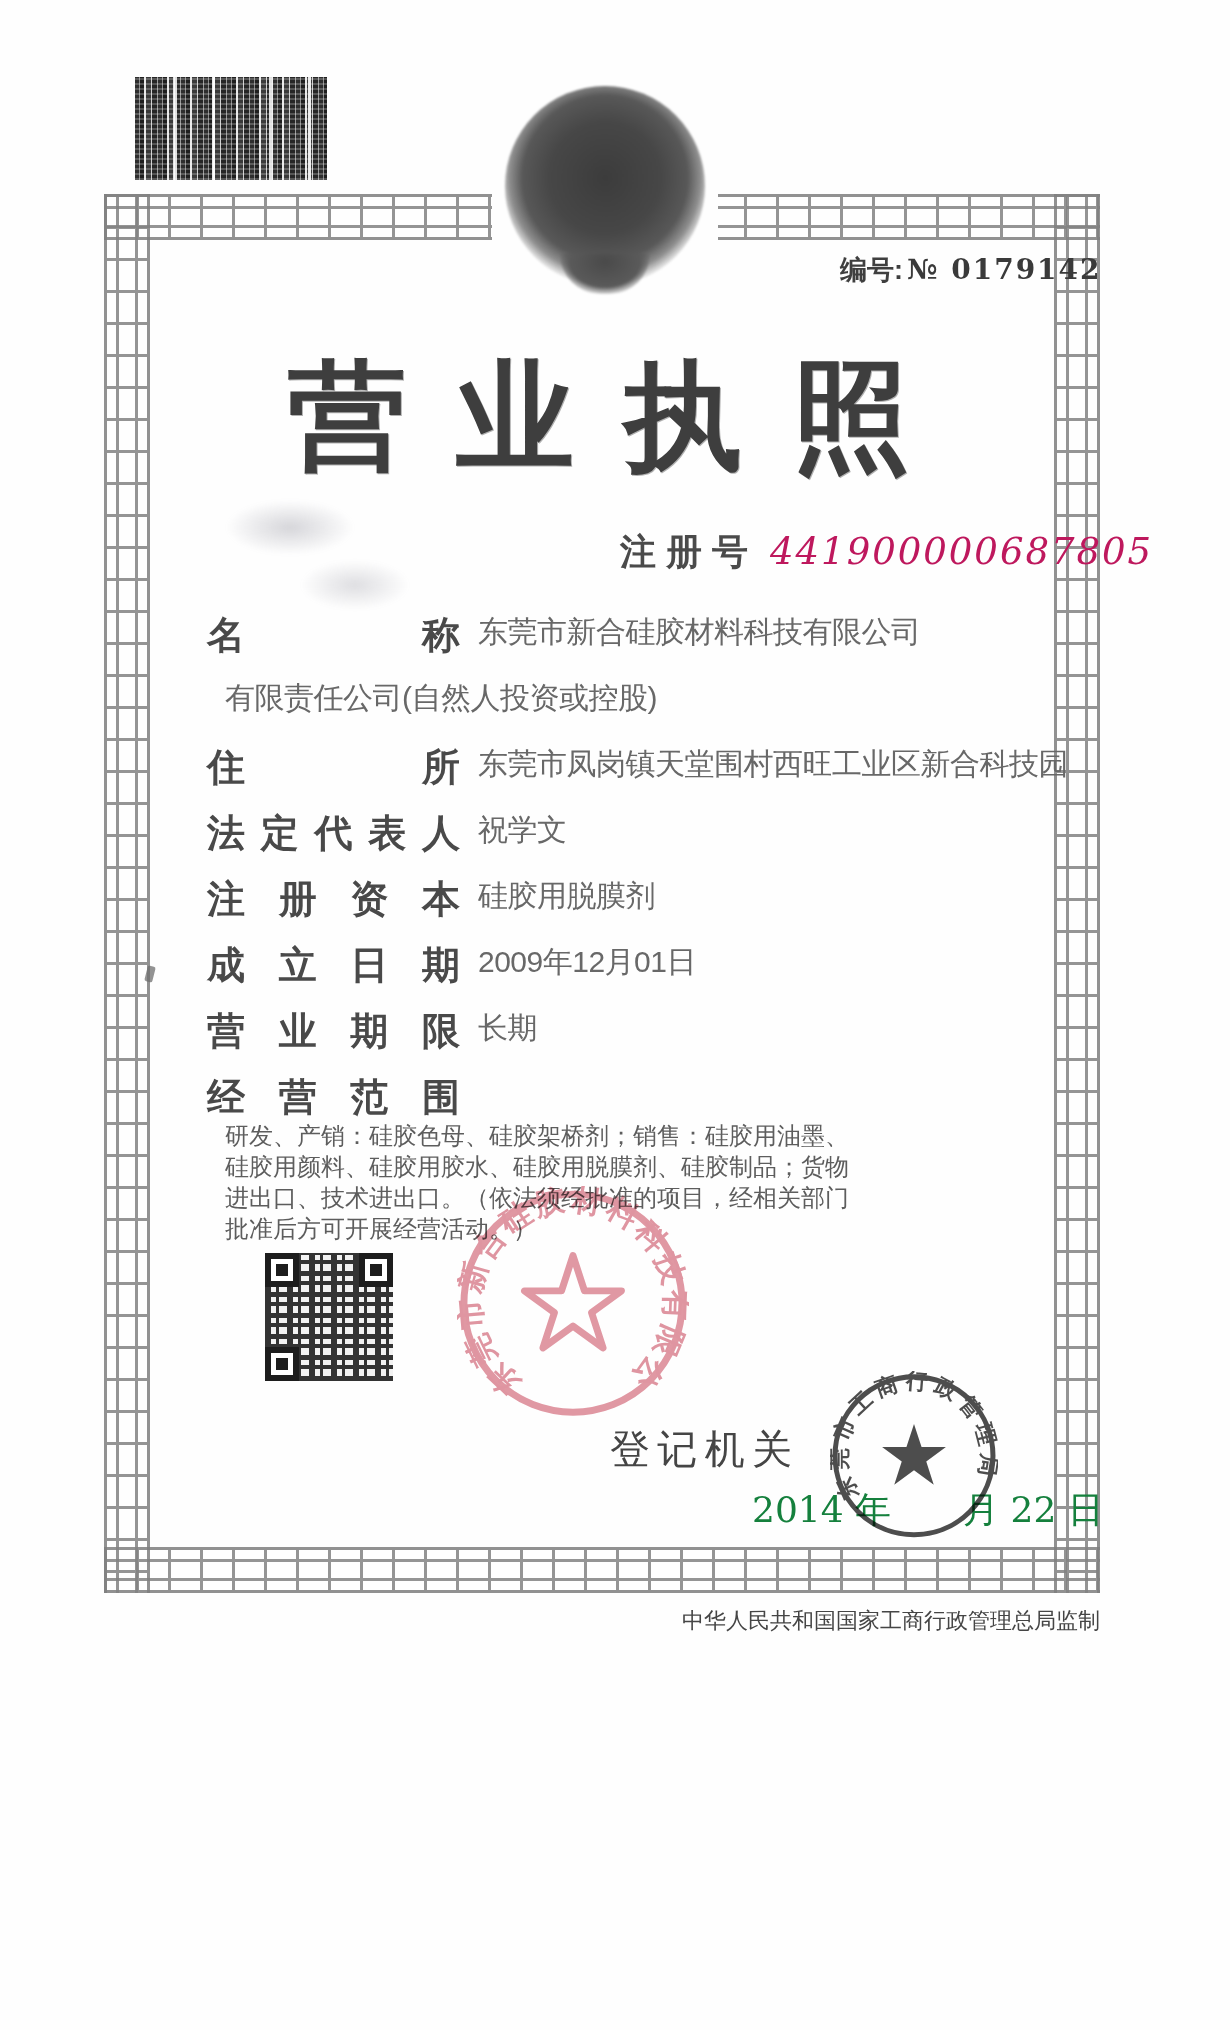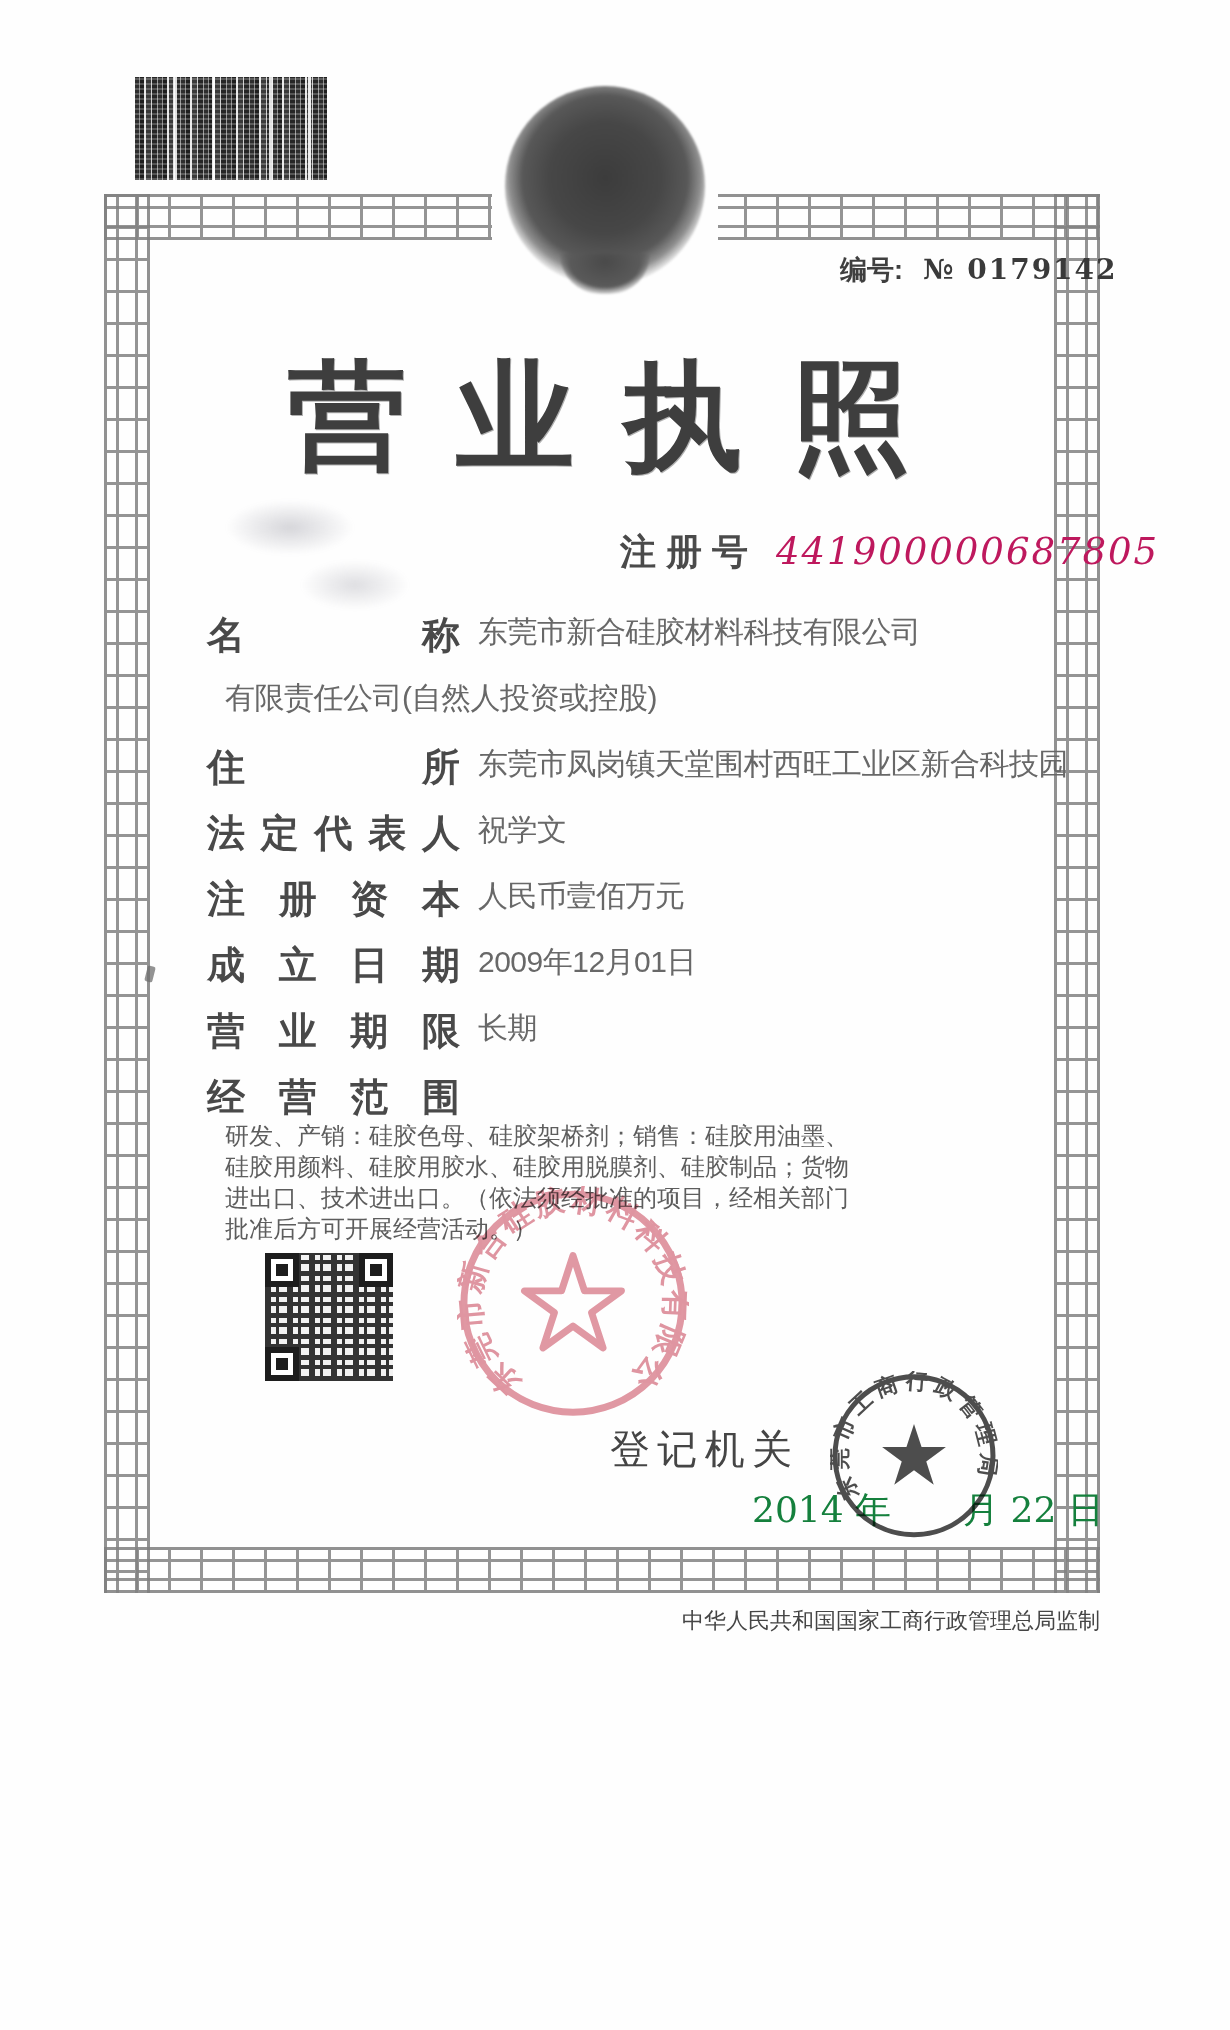--- a/index.html
+++ b/index.html
@@ -40,33 +40,33 @@
     background: radial-gradient(circle at 50% 46%, #3c3c3c 0%, #474747 38%, #585858 56%, rgba(95,95,95,.7) 65%, rgba(120,120,120,.35) 70%, transparent 74%);
     filter: blur(1.2px);
   }
   .emblem::after {
     content:""; position:absolute; left:55px; top:168px; width:90px; height:40px;
     background: radial-gradient(ellipse at 50% 20%, #4a4a4a 0%, #5a5a5a 55%, transparent 75%);
     border-radius:0 0 45px 45px;
   }
 
   
-  .serial { position:absolute; left:840px; top:252px; display:flex; align-items:baseline; gap:20px; }
+  .serial { position:absolute; left:840px; top:252px; display:flex; align-items:baseline; gap:4px; }
   .serial-label { font-size:27px; font-weight:700; color:#3f3f3f; }
   .serial-value { font-family:"DejaVu Serif", serif; font-size:28px; font-weight:700; color:#3a3a3a; letter-spacing:2px; }
 
   .title {
     position:absolute; left:104px; top:338px; width:996px; text-align:center;
     font-size:118px; font-weight:900; color:#3e3e3e;
     letter-spacing:50px; margin-right:-50px; white-space:nowrap;
     text-shadow:1px 1px 0 rgba(60,60,60,.4);
     margin-left:22px;
   }
 
-  .regline { position:absolute; left:620px; top:528px; display:flex; align-items:baseline; gap:28px; }
+  .regline { position:absolute; left:620px; top:528px; display:flex; align-items:baseline; gap:22px; }
   .reg-label { font-size:36px; font-weight:700; color:#4a4a4a; white-space:pre; }
   .reg-number { font-family:"DejaVu Serif", serif; font-size:37px; color:#be185d; letter-spacing:2px;font-style:italic; }
 
   
   .fields { position:absolute; left:207px; top:612px; width:900px; }
   .frow { display:flex; align-items:flex-start; height:46px; margin-bottom:20px; }
   .frow.scope { align-items:flex-start; height:auto; margin-top:14px;flex-direction:column; }
   .flabel {
     flex:none; width:253px; font-size:38px; font-weight:700; color:#494949;
     text-align:justify; text-align-last:justify; line-height:46px;
@@ -145,21 +145,21 @@
     <div class="frow">
       <div class="flabel">住所</div>
       <div class="fvalue">东莞市凤岗镇天堂围村西旺工业区新合科技园</div>
     </div>
     <div class="frow">
       <div class="flabel">法定代表人</div>
       <div class="fvalue">祝学文</div>
     </div>
     <div class="frow">
       <div class="flabel">注册资本</div>
-      <div class="fvalue">人民币壹佰万元</div>
+      <div class="fvalue">硅胶用脱膜剂</div>
     </div>
     <div class="frow">
       <div class="flabel">成立日期</div>
       <div class="fvalue">2009年12月01日</div>
     </div>
     <div class="frow">
       <div class="flabel">营业期限</div>
       <div class="fvalue">长期</div>
     </div>
     <div class="frow scope">

